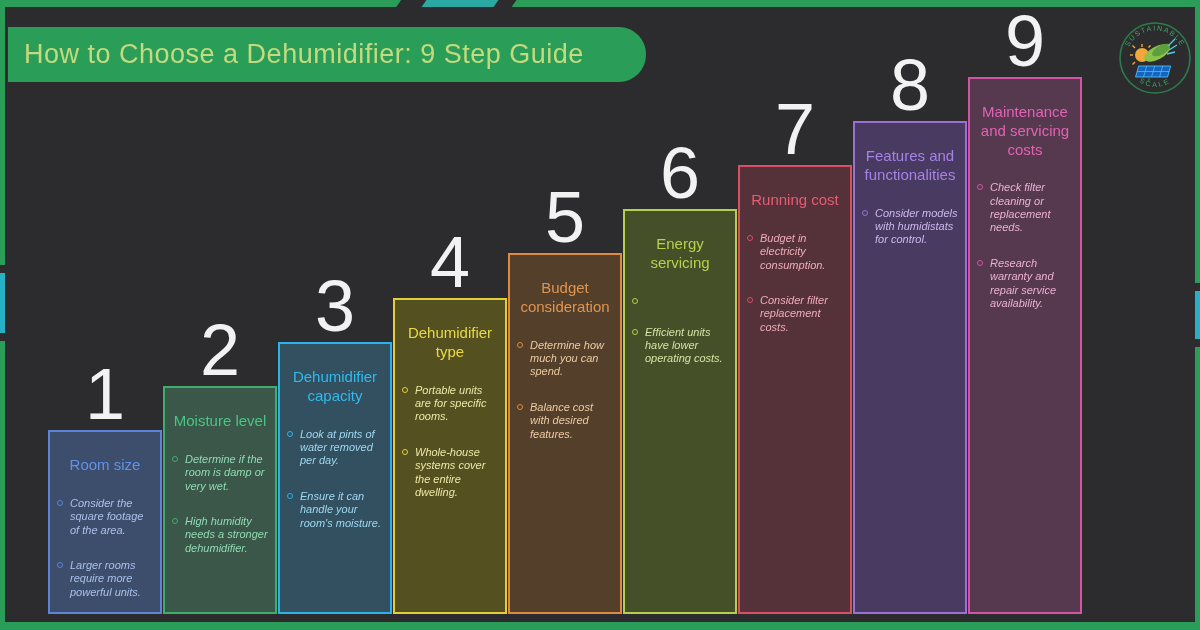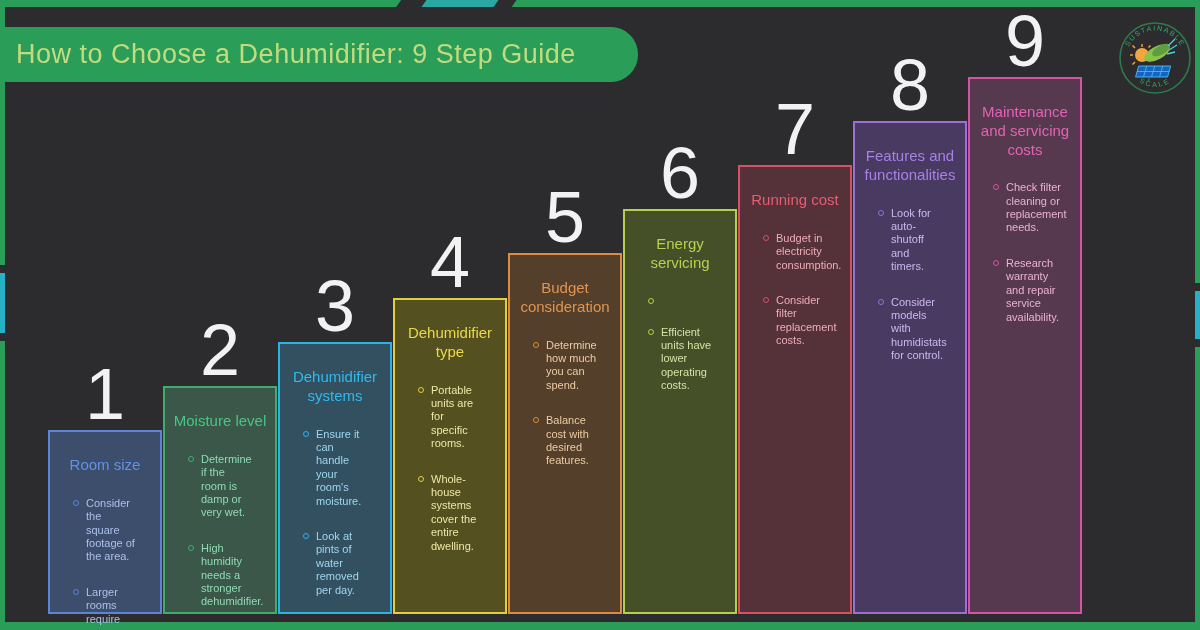--- a/index.html
+++ b/index.html
@@ -21,21 +21,21 @@
   .decor-dark2{left:495px;top:0;width:18px;height:10px;background:#2c2c2e;}
   
   .edge-gap{position:absolute;background:#2c2c2e;}
   .edge-gap-left{left:0;top:265px;width:5px;height:76px;}
   .edge-gap-right{left:1195px;top:283px;width:5px;height:64px;}
   .edge-cyan{position:absolute;background:#27b1c6;}
   .edge-cyan-left{left:0;top:273px;width:5px;height:60px;}
   .edge-cyan-right{left:1195px;top:291px;width:5px;height:48px;}
   
   .banner{
-    position:absolute;left:0;top:27px;width:638px;height:55px;
+    position:absolute;left:8px;top:27px;width:638px;height:55px;
     background:#2a9e58;border-radius:0 27px 27px 0;
     display:flex;align-items:center;padding-left:16px;
   }
   .banner span{
     color:#c3da7e;font-size:27px;font-weight:300;letter-spacing:.5px;
   }
   
   .logo{position:absolute;left:1117px;top:20px;width:76px;height:76px;}
   
   .step{
@@ -44,21 +44,21 @@
   }
   .step-number{
     position:absolute;bottom:100%;left:0;right:0;text-align:center;
     color:#f2f2f2;font-size:72px;font-weight:300;line-height:.95;
     padding-bottom:4px;
   }
   .step-title{
     margin:24px 2px 22px 2px;text-align:center;
     color:var(--title-color);font-size:15px;font-weight:500;line-height:1.25;
   }
-  .bullets{list-style:none;margin:16px;padding:0 7px;}
+  .bullets{list-style:none;margin:0;padding:0 7px;font-style:italic;}
   .bullets li{display:flex;margin-bottom:22px;}
   .bullet-dot{
     flex:0 0 auto;width:6px;height:6px;border-radius:50%;
     border:1.5px solid var(--accent);margin:3px 7px 0 0;
   }
   .bullet-text{
     color:var(--body-color);font-size:11px;line-height:1.22;font-weight:400;
   }
 </style>
 </head>
@@ -149,29 +149,29 @@
           </li>
           <li>
             <span class="bullet-dot"></span>
             <span class="bullet-text">High humidity needs a stronger dehumidifier.</span>
           </li>
         </ul>
   </div>
 
   <div class="step" style="left: 278px; top: 342px; height: 272px; --accent: #2ab3e8; --fill: #325060; --title-color: #31baec; --body-color: #9ed7f0;">
     <div class="step-number">3</div>
-    <div class="step-title">Dehumidifier systems</div>
-    <ul class="bullets">
+    <div class="step-title">Dehumidifier capacity</div>
+    <ul class="bullets">
+          <li>
+            <span class="bullet-dot"></span>
+            <span class="bullet-text">Look at pints of water removed per day.</span>
+          </li>
           <li>
             <span class="bullet-dot"></span>
             <span class="bullet-text">Ensure it can handle your room's moisture.</span>
-          </li>
-          <li>
-            <span class="bullet-dot"></span>
-            <span class="bullet-text">Look at pints of water removed per day.</span>
           </li>
         </ul>
   </div>
 
   <div class="step" style="left: 393px; top: 298px; height: 316px; --accent: #e3cf3e; --fill: #545020; --title-color: #e9d94b; --body-color: #eee7a8;">
     <div class="step-number">4</div>
     <div class="step-title">Dehumidifier type</div>
     <ul class="bullets">
           <li>
             <span class="bullet-dot"></span>
@@ -227,24 +227,20 @@
           </li>
         </ul>
   </div>
 
   <div class="step" style="left: 853px; top: 121px; height: 493px; --accent: #9b6fd4; --fill: #493a62; --title-color: #a781e5; --body-color: #cdb6ed;">
     <div class="step-number">8</div>
     <div class="step-title">Features and functionalities</div>
     <ul class="bullets">
           <li>
             <span class="bullet-dot"></span>
-            <span class="bullet-text">Look for auto-shutoff and timers.</span>
-          </li>
-          <li>
-            <span class="bullet-dot"></span>
             <span class="bullet-text">Consider models with humidistats for control.</span>
           </li>
         </ul>
   </div>
 
   <div class="step" style="left: 968px; top: 77px; height: 537px; --accent: #d453a4; --fill: #56394f; --title-color: #e163b3; --body-color: #ebb1d5;">
     <div class="step-number">9</div>
     <div class="step-title">Maintenance and servicing costs</div>
     <ul class="bullets">
           <li>

